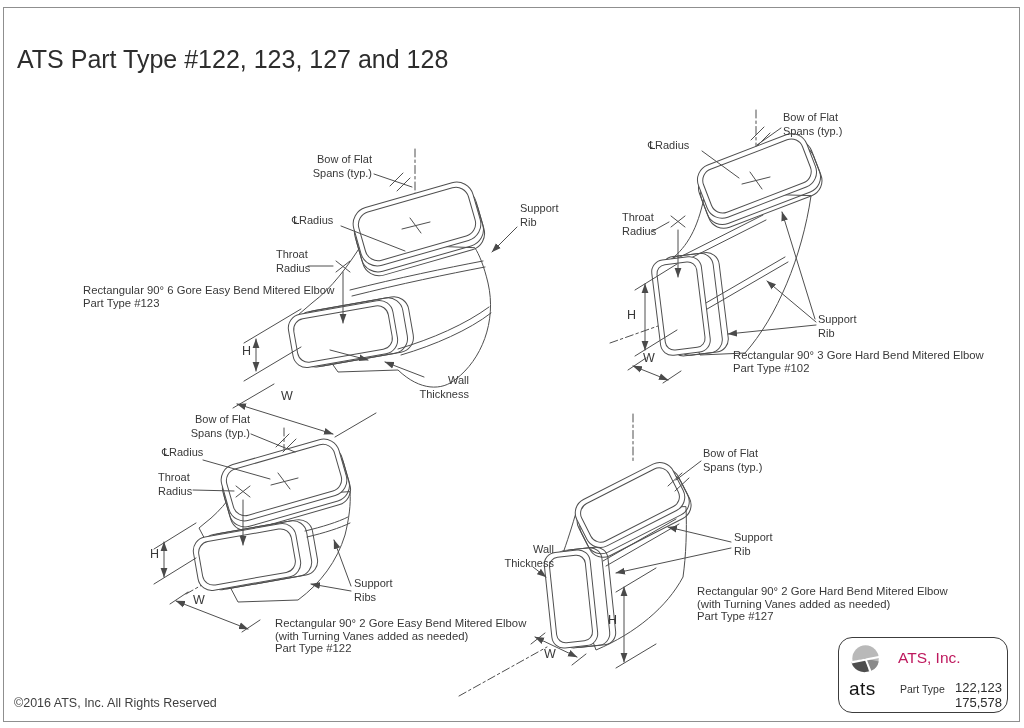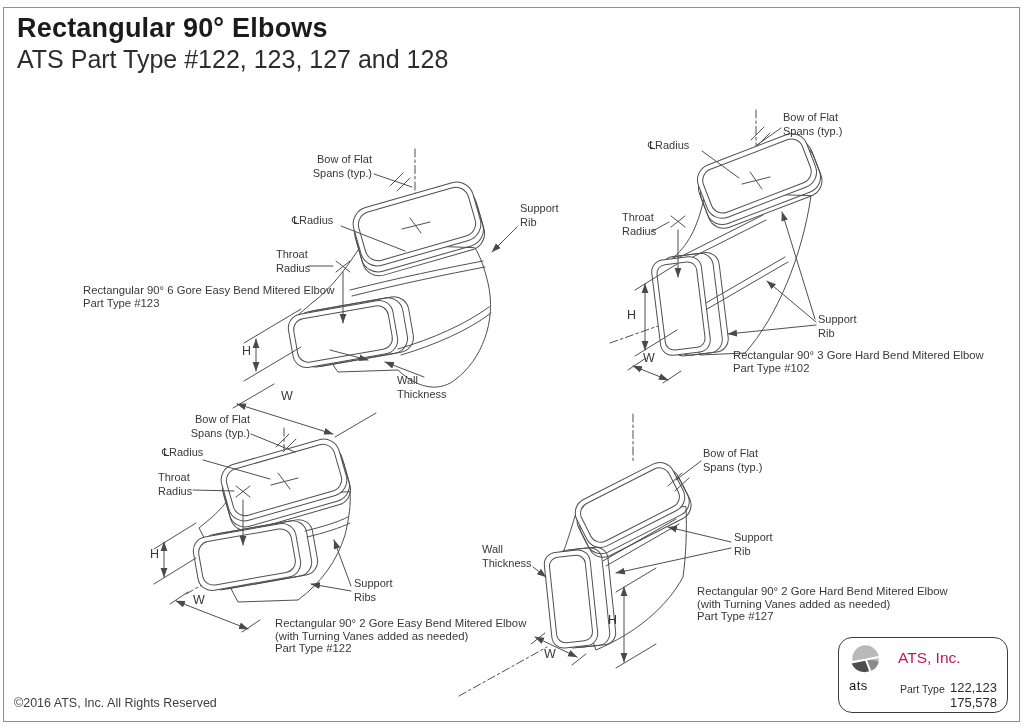--- a/index.html
+++ b/index.html
@@ -4,38 +4,37 @@
 <style>
   html,body{margin:0;padding:0;background:#e8e8e8}
   #canvas{position:relative;width:1024px;height:728px;background:#fff;overflow:hidden;
           font-family:"Liberation Sans","DejaVu Sans",sans-serif}
   .frame{position:absolute;left:3px;top:7px;width:1015px;height:713px;border:1.5px solid #8f8f8f}
   .title{position:absolute;left:17px;top:13px;font-size:27px;font-weight:700;color:#1b1b1b;letter-spacing:.2px}
   .subtitle{position:absolute;left:17px;top:45px;font-size:25px;font-weight:400;color:#2d2d2d}
   .footer{position:absolute;left:14px;top:696px;font-size:12.5px;color:#3f3f3f}
   #art{position:absolute;left:0;top:0}
   .lbl{position:absolute;font-size:11px;line-height:13.5px;color:#383838;white-space:nowrap}
-  .ra{text-align:right}.ca{text-align:left}
+  .ra{text-align:right}.ca{text-align:right}
   .dim{font-size:12.5px}
   .cap{font-size:11.3px;line-height:12.6px}
   .logo-box{position:absolute;left:838px;top:637px;width:168px;height:74px;background:#fff;
             border:1.6px solid #3c3c3c;border-radius:14px}
   .logo-mark{position:absolute;left:10px;top:6px;width:34px;height:32px}
-  .logo-brand{position:absolute;left:10px;top:40px;font-size:13px;font-weight:500;color:#141414;letter-spacing:.5px}
+  .logo-brand{position:absolute;left:10px;top:40px;font-size:19px;font-weight:500;color:#141414;letter-spacing:.5px}
   .logo-company{position:absolute;left:59px;top:11px;font-size:15.5px;color:#be185d}
   .logo-ptlabel{position:absolute;left:61px;top:45px;font-size:10.5px;color:#333}
-  .logo-ptvals{position:absolute;left:111px;top:42px;width:52px;font-size:13px;line-height:15px;color:#2a2a2a}
+  .logo-ptvals{position:absolute;left:111px;top:42px;width:52px;text-align:right;font-size:13px;line-height:15px;color:#2a2a2a}
 </style>
 </head>
 <body>
 
 <div id="canvas">
   <div class="frame"></div>
 
-  <div class="title">Rectangular 90° Elbows</div>
   <div class="subtitle">ATS Part Type #122, 123, 127 and 128</div>
 
   <svg id="art" width="1024" height="728" viewBox="0 0 1024 728">
     <defs>
       <marker id="ah" viewBox="0 0 10 8" markerWidth="10" markerHeight="8" refX="9" refY="4" orient="auto-start-reverse" markerUnits="userSpaceOnUse">
         <path d="M0,0.6 L9.5,4 L0,7.4 Z" fill="#4a4a4a"></path>
       </marker>
     </defs>
 
     <g stroke="#4f4f4f" stroke-width="1" fill="none" stroke-linecap="round" stroke-linejoin="round">

